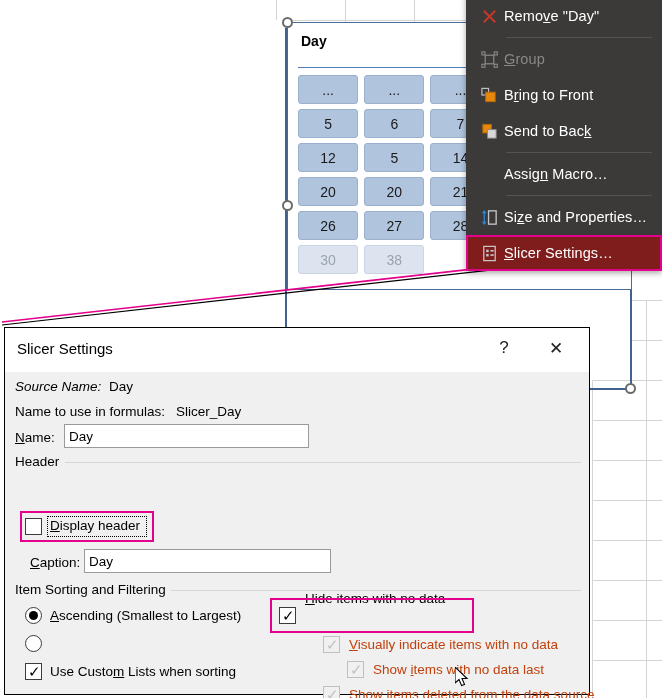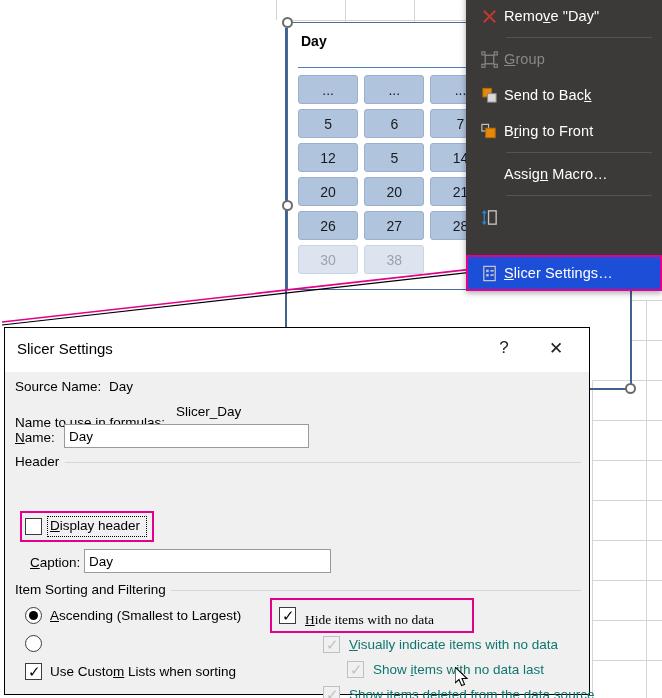--- a/index.html
+++ b/index.html
@@ -55,21 +55,21 @@
     height:36px;display:flex;align-items:center;
     padding-left:8px;box-sizing:border-box;position:relative;
   }
   .ctx-item .ic{
     width:30px;height:24px;flex:0 0 30px;
     display:flex;align-items:center;justify-content:center;
   }
   .ctx-item .lbl{font-size:14.5px;color:#ffffff;white-space:nowrap;letter-spacing:.1px;}
   .ctx-item.disabled .lbl{color:#8a8886;}
   .ctx-sep{height:1px;background:#545352;margin:3px 10px 3px 40px;}
-  .ctx-item.highlight{outline:2px solid #e3008c;outline-offset:-2px;background:#1d4ed8;margin-top:20px;}
+  .ctx-item.highlight{outline:2px solid #e3008c;outline-offset:-2px;background:#7f1d1d;}
   .ul{text-decoration:underline;}
 
   
   #leader{position:absolute;left:0;top:0;width:662px;height:698px;pointer-events:none;}
 
   
   #dialog{
     position:absolute;left:4px;top:327px;width:586px;height:368px;
     background:#f0f0f0;border:1px solid #000000;box-sizing:border-box;
   }
@@ -103,21 +103,21 @@
   .cb.dis{border-color:#c0c0c0;background:#f0f0f0;}
   .cb .tick{
     position:absolute;left:2px;top:-1px;font-size:15px;line-height:17px;color:#000;
   }
   .cb.dis .tick{color:#c0c0c0;}
   .rb{
     position:absolute;width:17px;height:17px;border-radius:50%;
     background:#ffffff;border:1px solid #3c3c3c;box-sizing:border-box;
   }
   .rb .dot{position:absolute;left:3px;top:3px;width:9px;height:9px;border-radius:50%;background:#000;}
-  .dis-text{color:#0f766e;}
+  .dis-text{color:#c2410c;}
 
   
   .focusrect{position:absolute;border:1px dotted #000;box-sizing:border-box;}
 
   
   .hl{position:absolute;border:2px solid #e3008c;box-sizing:border-box;pointer-events:none;}
 
   
   #cursor{position:absolute;left:455px;top:667px;width:16px;height:22px;pointer-events:none;}
 </style>
@@ -223,50 +223,51 @@
           <rect x="15" y="2" width="3.2" height="3.2" fill="none" stroke="#8a8886" stroke-width="1.2"></rect>
           <rect x="2" y="15" width="3.2" height="3.2" fill="none" stroke="#8a8886" stroke-width="1.2"></rect>
           <rect x="15" y="15" width="3.2" height="3.2" fill="none" stroke="#8a8886" stroke-width="1.2"></rect>
         </svg>
       </span>
       <span class="lbl"><span class="ul">G</span>roup</span>
     </div>
     <div class="ctx-item">
       <span class="ic">
         <svg viewBox="0 0 20 20" width="19" height="19">
+          <rect x="2" y="2.5" width="7" height="7" fill="none" stroke="#c8c6c4" stroke-width="1.2"></rect>
+          <rect x="6" y="6.5" width="10" height="10" fill="#e8880a" stroke="#b36a06" stroke-width="1"></rect>
+        </svg>
+      </span>
+      <span class="lbl">B<span class="ul">r</span>ing to Front</span>
+    </div>
+    <div class="ctx-item">
+      <span class="ic">
+        <svg viewBox="0 0 20 20" width="19" height="19">
           <rect x="3" y="2.5" width="9" height="9" fill="#e8880a" stroke="#b36a06" stroke-width="1"></rect>
           <rect x="8" y="8" width="9" height="9" fill="#d9d9d9" stroke="#8a8886" stroke-width="1"></rect>
         </svg>
       </span>
       <span class="lbl">Send to Bac<span class="ul">k</span></span>
-    </div>
-    <div class="ctx-item">
-      <span class="ic">
-        <svg viewBox="0 0 20 20" width="19" height="19">
-          <rect x="2" y="2.5" width="7" height="7" fill="none" stroke="#c8c6c4" stroke-width="1.2"></rect>
-          <rect x="6" y="6.5" width="10" height="10" fill="#e8880a" stroke="#b36a06" stroke-width="1"></rect>
-        </svg>
-      </span>
-      <span class="lbl">B<span class="ul">r</span>ing to Front</span>
     </div>
     <div class="ctx-sep"></div>
     <div class="ctx-item">
       <span class="ic"></span>
       <span class="lbl">Assig<span class="ul">n</span> Macro…</span>
     </div>
     <div class="ctx-sep"></div>
     <div class="ctx-item">
       <span class="ic">
         <svg viewBox="0 0 20 20" width="19" height="19">
           <rect x="9" y="3" width="8" height="14" fill="none" stroke="#c8c6c4" stroke-width="1.4"></rect>
           <line x1="4.5" y1="3.5" x2="4.5" y2="16.5" stroke="#2b88d8" stroke-width="1.4"></line>
           <path d="M4.5 2 L2 5.5 L7 5.5 Z" fill="#2b88d8"></path>
           <path d="M4.5 18 L2 14.5 L7 14.5 Z" fill="#2b88d8"></path>
         </svg>
       </span>
+      <span class="lbl">Si<span class="ul">z</span>e and Properties…</span>
     </div>
     <div class="ctx-item highlight">
       <span class="ic">
         <svg viewBox="0 0 20 20" width="19" height="19">
           <rect x="4" y="2.5" width="12" height="15" fill="none" stroke="#c8c6c4" stroke-width="1.3"></rect>
           <rect x="6.5" y="6" width="2.6" height="2.6" fill="#c8c6c4"></rect>
           <rect x="6.5" y="10.5" width="2.6" height="2.6" fill="#c8c6c4"></rect>
           <rect x="11" y="6.3" width="3.4" height="1.7" fill="#c8c6c4"></rect>
           <rect x="11" y="10.8" width="3.4" height="1.7" fill="#c8c6c4"></rect>
         </svg>
@@ -278,24 +279,24 @@
 <div id="dialog">
 
   <div id="dlg-titlebar">
     <div id="dlg-title">Slicer Settings</div>
     <div id="dlg-help">?</div>
     <div id="dlg-close">✕</div>
   </div>
 
   <div id="dlg-body">
 
-    <div class="row-text" style="left:10px;top:7px;">Source Name:</div>
+    <div class="row-text" style="left:10px;top:7px;font-style:italic;">Source Name:</div>
     <div class="row-text" style="left:104px;top:7px;">Day</div>
 
-    <div class="row-text" style="left:10px;top:43px;">Name to use in formulas:</div>
+    <div class="row-text" style="left:10px;top:32px;">Name to use in formulas:</div>
     <div class="row-text" style="left:171px;top:32px;">Slicer_Day</div>
 
     <div class="row-text" style="left:10px;top:58px;">
       <span class="ch">N</span>ame:
     </div>
     <input class="tinput" id="name-input" style="left: 59px; top: 52px; width: 245px; height: 24px;" value="Day">
 
     <div class="groupbox-label" style="left:10px;top:82px;">Header</div>
     <div class="groupbox-line" style="left:60px;top:90px;width:516px;"></div>
 
@@ -326,21 +327,21 @@
     <div class="cb" id="cb-custom-lists" style="left:20px;top:291px;">
       <div class="tick">✓</div>
     </div>
     <div class="row-text" style="left:45px;top:292px;">
       Use Custo<span class="ch">m</span> Lists when sorting
     </div>
 
     <div class="cb" id="cb-hide-no-data" style="left:274px;top:235px;">
       <div class="tick">✓</div>
     </div>
-    <div class="row-text" style="left:300px;top:240px;font-family:Liberation Serif, serif;">
+    <div class="row-text" style="left:300px;top:219px;">
       <span class="ch">H</span>ide items with no data
     </div>
     <div class="hl" style="left:265px;top:226px;width:204px;height:35px;"></div>
 
     <div class="cb dis" id="cb-visually" style="left:318px;top:264px;">
       <div class="tick">✓</div>
     </div>
     <div class="row-text dis-text" style="left:344px;top:265px;">
       <span class="ch">V</span>isually indicate items with no data
     </div>

